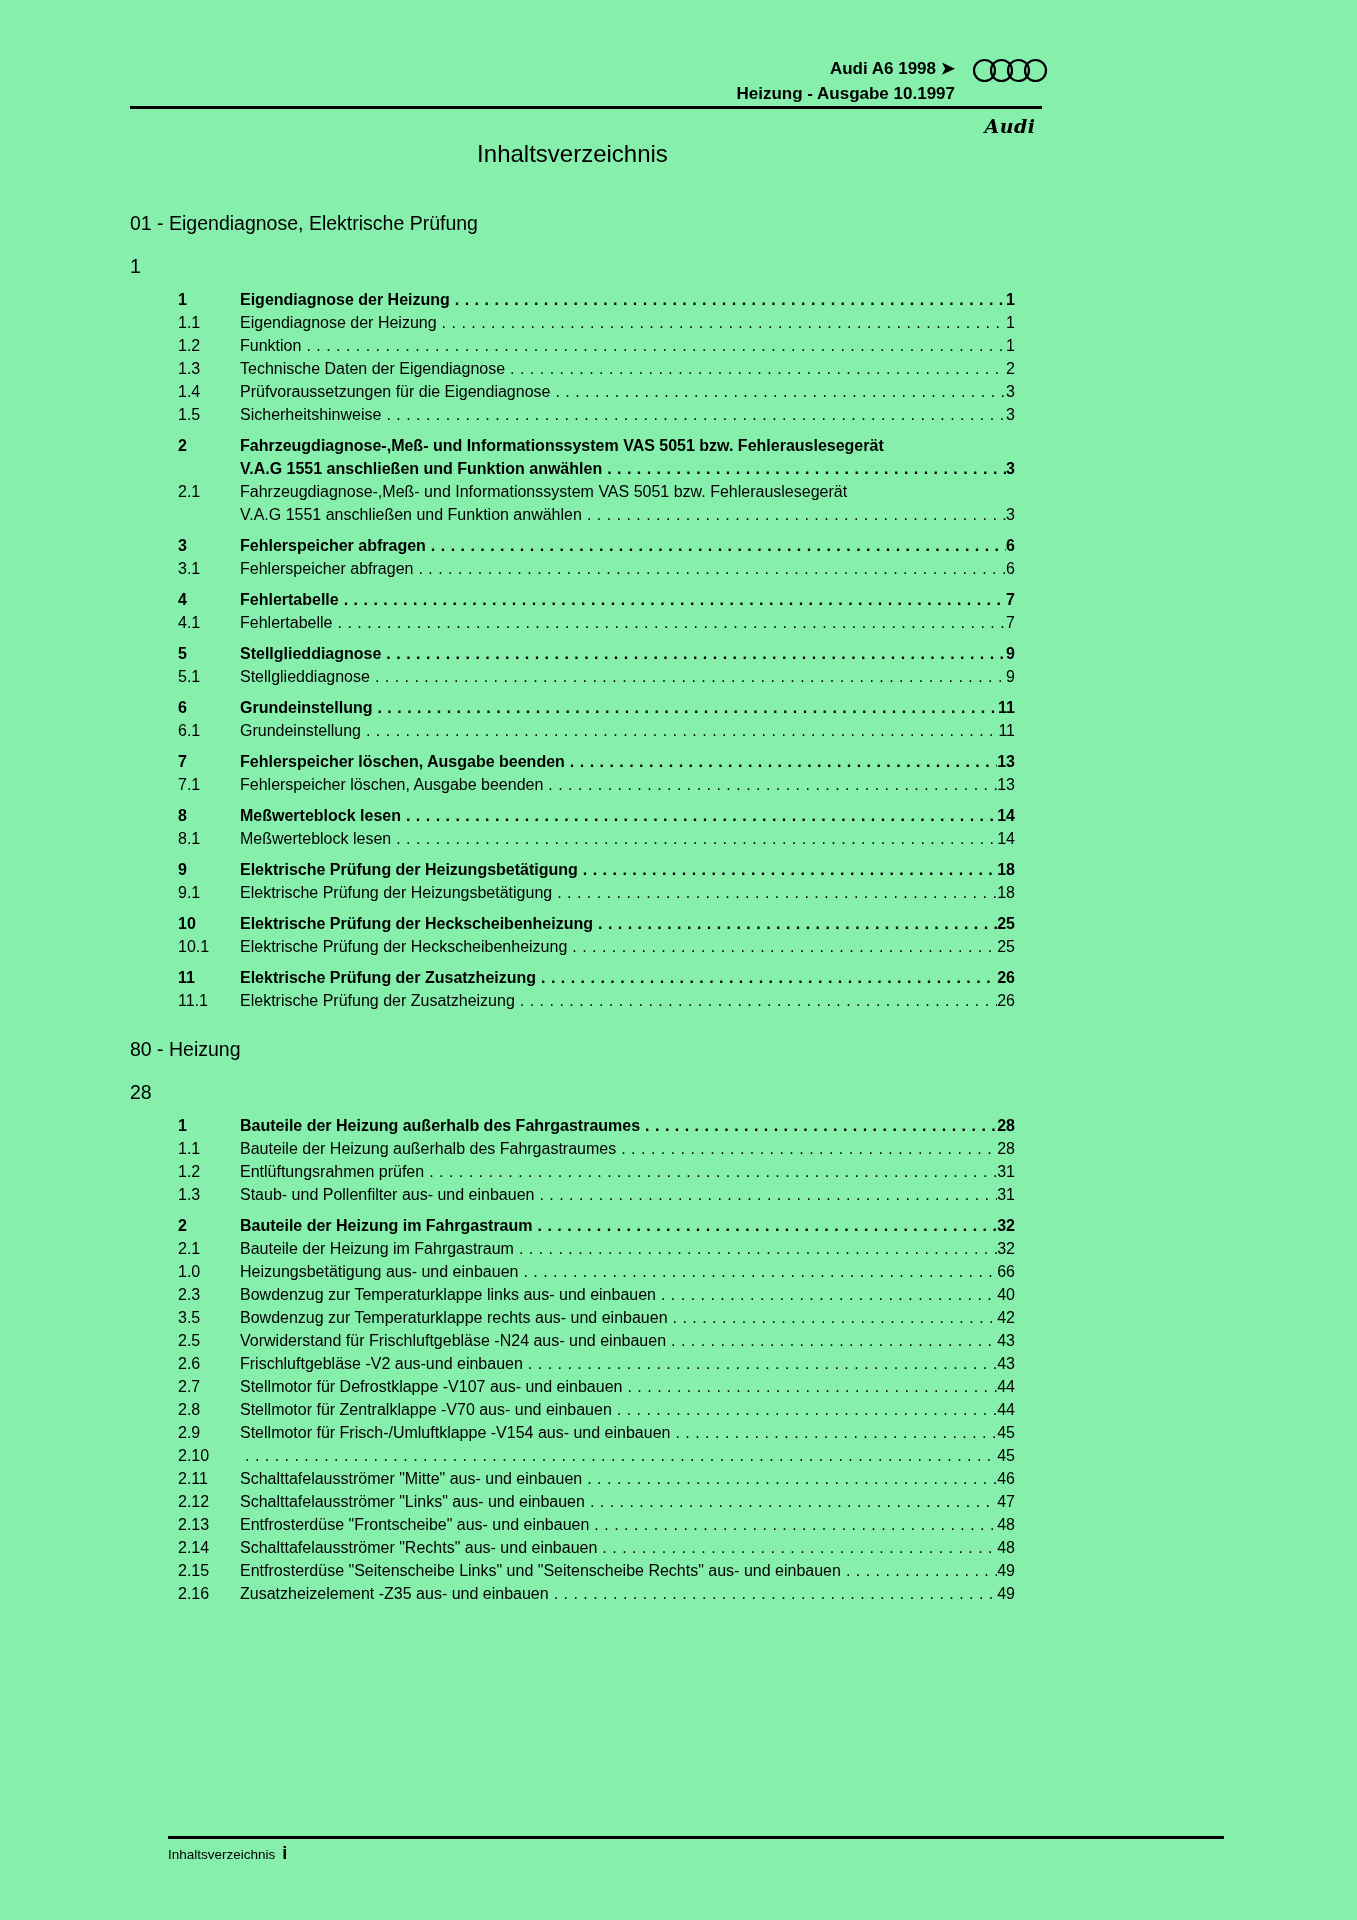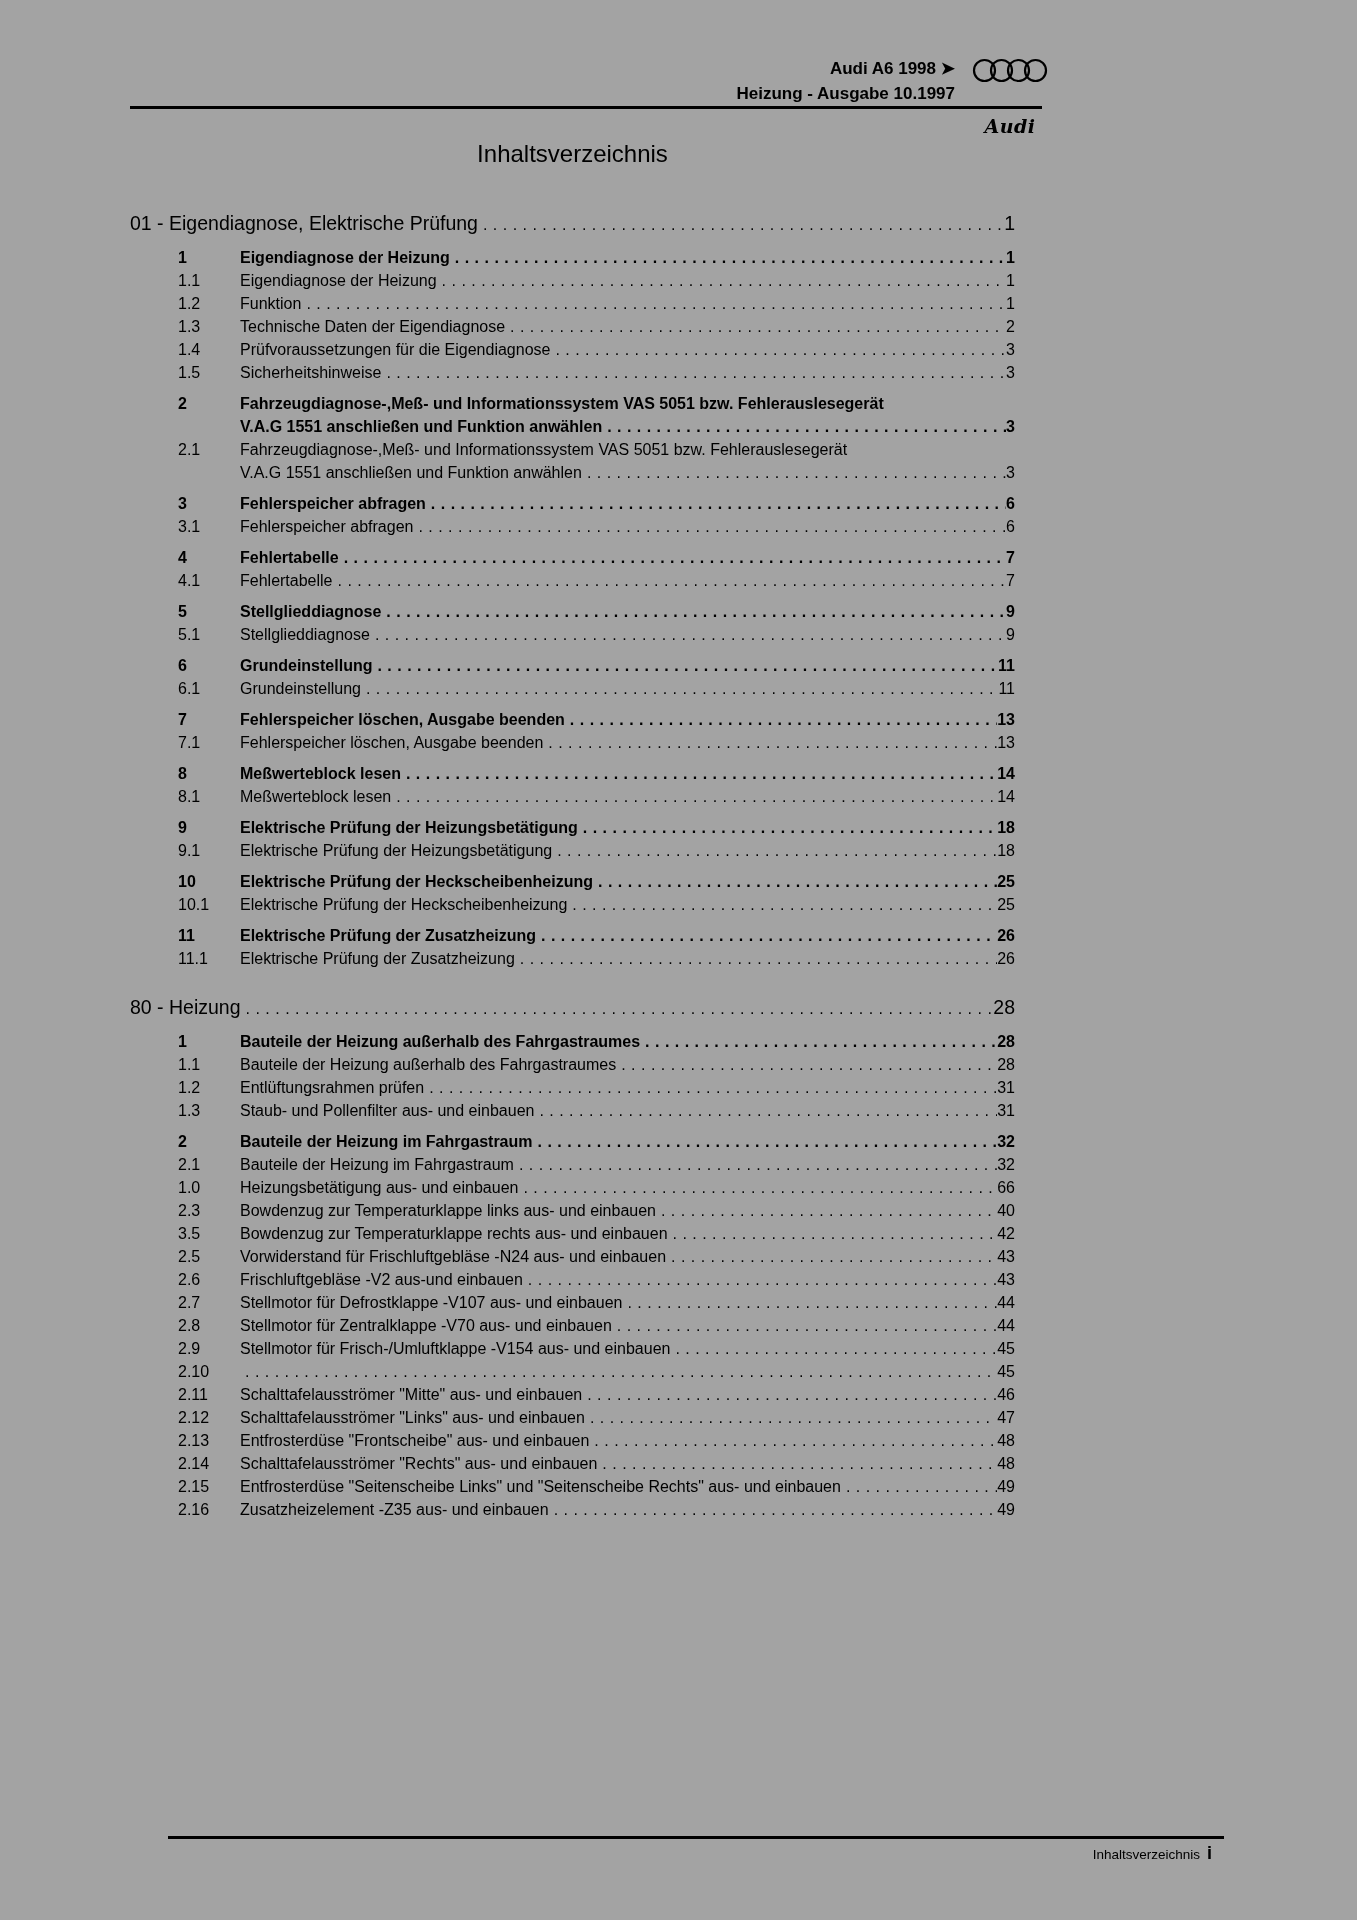--- a/index.html
+++ b/index.html
@@ -5,21 +5,21 @@
   html, body { margin: 0; padding: 0; }
   body {
     background: #ffffff;
     font-family: "Liberation Sans", sans-serif;
     color: #000000;
   }
   .page {
     position: relative;
     width: 1357px;
     height: 1920px;
-    background: #a3a3a3;
+    background: #86efac;
     overflow: hidden;
   }
   
   .header-text {
     position: absolute;
     top: 56px;
     right: 402px;
     text-align: right;
     font-weight: bold;
     font-size: 17px;
@@ -70,20 +70,21 @@
   .toc-line {
     display: flex;
     align-items: baseline;
     line-height: 23px;
     font-size: 16px;
   }
   .sec-row {
     font-size: 19.5px;
     line-height: 27px;
     margin-bottom: 8px;
+    flex-direction: column;
   }
   .sec-title { white-space: nowrap; flex: 0 0 auto; }
   .toc-item .toc-line { padding-left: 48px; }
   .toc-item.bold-item { font-weight: bold; margin-top: 8px; }
   .num { flex: 0 0 62px; white-space: nowrap; }
   .txt { flex: 0 1 auto; white-space: nowrap; }
   .dots {
     flex: 1 1 16px;
     min-width: 16px;
     overflow: hidden;
@@ -98,23 +99,22 @@
     position: absolute;
     top: 1836px;
     left: 168px;
     width: 1056px;
     height: 3px;
     background: #000000;
   }
   .footer-text {
     position: absolute;
     top: 1843px;
-    left: 156px;
+    left: 168px;
     width: 1056px;
-    text-align: right;
   }
   .footer-label { font-size: 13.5px; }
   .footer-page { font-size: 18px; font-weight: bold; margin-left: 7px; }
 </style>
 </head>
 <body>
 
 <div class="page">
 
   <div class="header-text">

